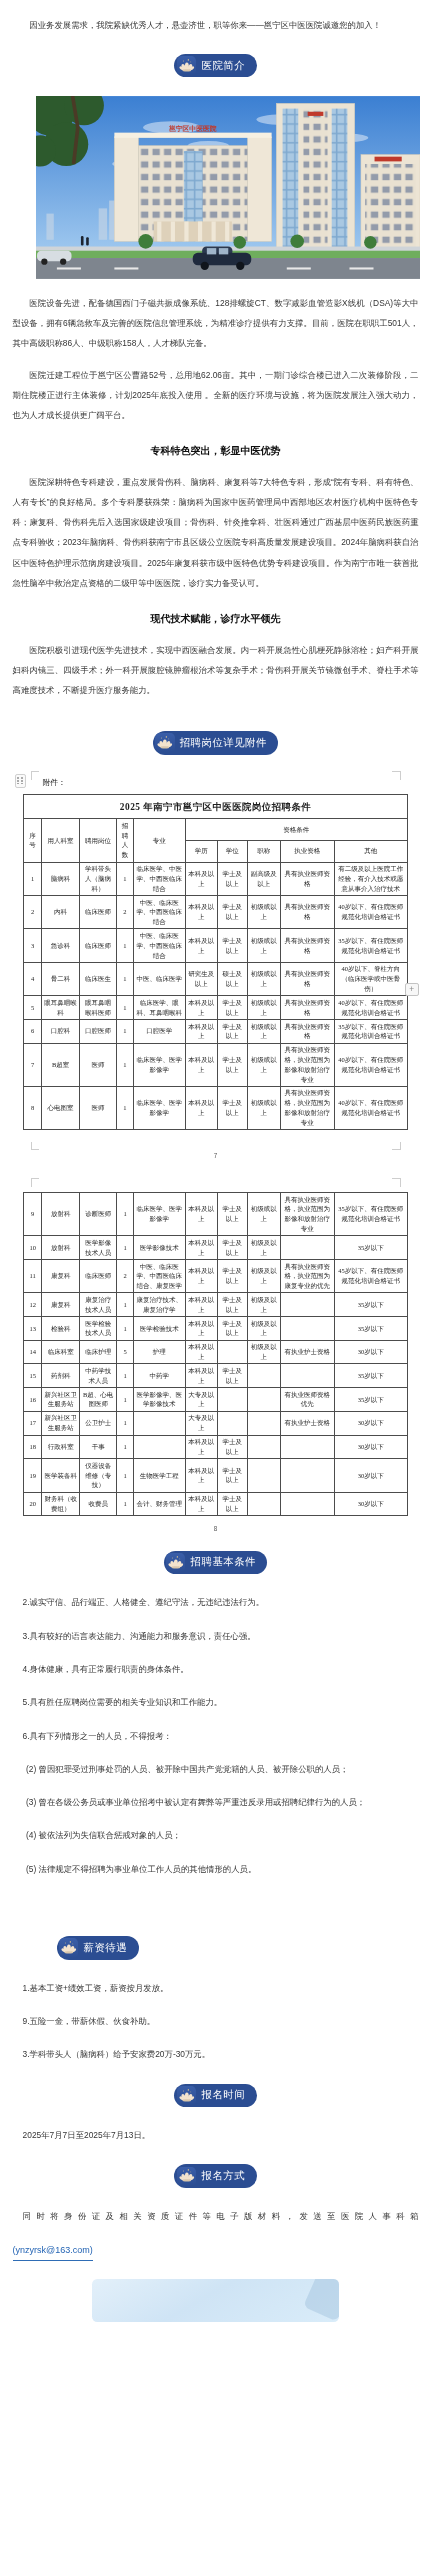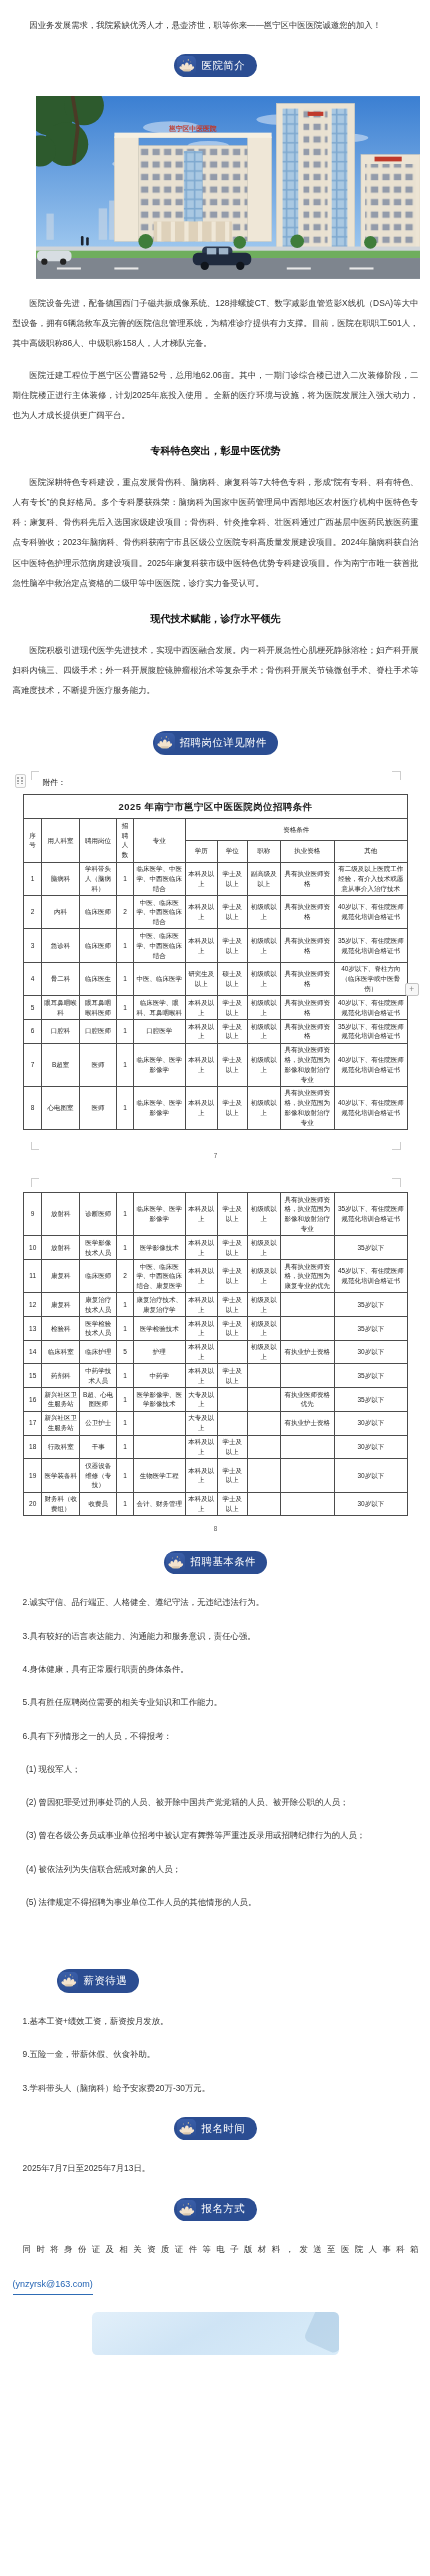--- a/index.html
+++ b/index.html
@@ -14,21 +14,21 @@
   .badge-icon{width:19.3px;height:19.3px;border-radius:4.7px;background:linear-gradient(180deg,#3a5ea8,#2b4d92);display:flex;align-items:center;justify-content:center;}
   .badge.mt-big{margin-top:57px;margin-left:44px;}
   
   .photo-wrap{margin:3.1px 23.5px 0;}
   
   .attachment{position:relative;margin-top:18px;padding-top:3.1px;}
   .attach-label{margin:0 0 6.3px 30px;font-size:7.8px;color:#222;}
   .drag-handle{position:absolute;left:2.1px;top:0;width:9.4px;height:12.5px;border:0.5px solid #cfcfcf;border-radius:2.1px;background:#fafafa;display:grid;grid-template-columns:2.1px 2.1px;gap:1px 1.6px;place-content:center;}
   .drag-handle i{width:1.6px;height:1.6px;border-radius:50%;background:#9a9a9a;}
   .plus-btn{position:absolute;right:0px;top:209px;width:11.5px;height:11.5px;border:0.5px solid #c2c2c2;border-radius:2.1px;background:#f7f7f7;color:#8a8a8a;font-size:8.4px;line-height:10.4px;text-align:center;}
-  table.doc{border-collapse:collapse;margin:0 auto;width:384px;table-layout:fixed;font-size:6.5px;color:#1f1f1f;font-family:Liberation Sans, sans-serif;}
+  table.doc{border-collapse:collapse;margin:0 auto;width:384px;table-layout:fixed;font-size:6.5px;color:#1f1f1f;font-family:Liberation Serif, serif;}
   table.doc th,table.doc td{border:0.5px solid #4c4c4c;padding:1.6px 2.1px;text-align:center;vertical-align:middle;line-height:1.5;font-weight:400;word-break:break-all;}
   table.doc tr.t-title th{font-size:9.4px;font-weight:700;padding:4.7px 2.1px;letter-spacing:0.5px;}
   table.doc thead th{font-weight:400;}
   .page-gap{position:relative;height:62px;}
   .page-num{position:absolute;left:0;right:0;top:22px;text-align:center;color:#555;font-size:6.3px;}
   .page-num.bottom{position:static;margin:8.4px 0 3.1px;}
   .mark{position:absolute;width:7.8px;height:7.8px;opacity:.8;}
   .mark.tl{border-left:0.5px solid #c2c2c2;border-top:0.5px solid #c2c2c2;left:18px;}
   .mark.tr{border-right:0.5px solid #c2c2c2;border-top:0.5px solid #c2c2c2;right:18px;}
   .mark.bl{border-left:0.5px solid #c2c2c2;border-bottom:0.5px solid #c2c2c2;left:18px;}
@@ -563,21 +563,20 @@
   <div>
 
       <p class="item">2.诚实守信、品行端正、人格健全、遵纪守法，无违纪违法行为。</p>
       <p class="item">3.具有较好的语言表达能力、沟通能力和服务意识，责任心强。</p>
       <p class="item">4.身体健康，具有正常履行职责的身体条件。</p>
       <p class="item">5.具有胜任应聘岗位需要的相关专业知识和工作能力。</p>
       <p class="item">6.具有下列情形之一的人员，不得报考：</p>
     </div>
   <div>
 
-  <p class="item sub">(1) 现役军人；</p>
       <p class="item sub">(2) 曾因犯罪受过刑事处罚的人员、被开除中国共产党党籍的人员、被开除公职的人员；</p>
       <p class="item sub">(3) 曾在各级公务员或事业单位招考中被认定有舞弊等严重违反录用或招聘纪律行为的人员；</p>
       <p class="item sub">(4) 被依法列为失信联合惩戒对象的人员；</p>
       <p class="item sub">(5) 法律规定不得招聘为事业单位工作人员的其他情形的人员。</p>
     </div>
 
   <div class="badge mt-big">
     <span class="badge-icon">
       <svg width="15.7" height="15.7" viewBox="0 0 36 36">
           <g fill="#f3e3cd">

